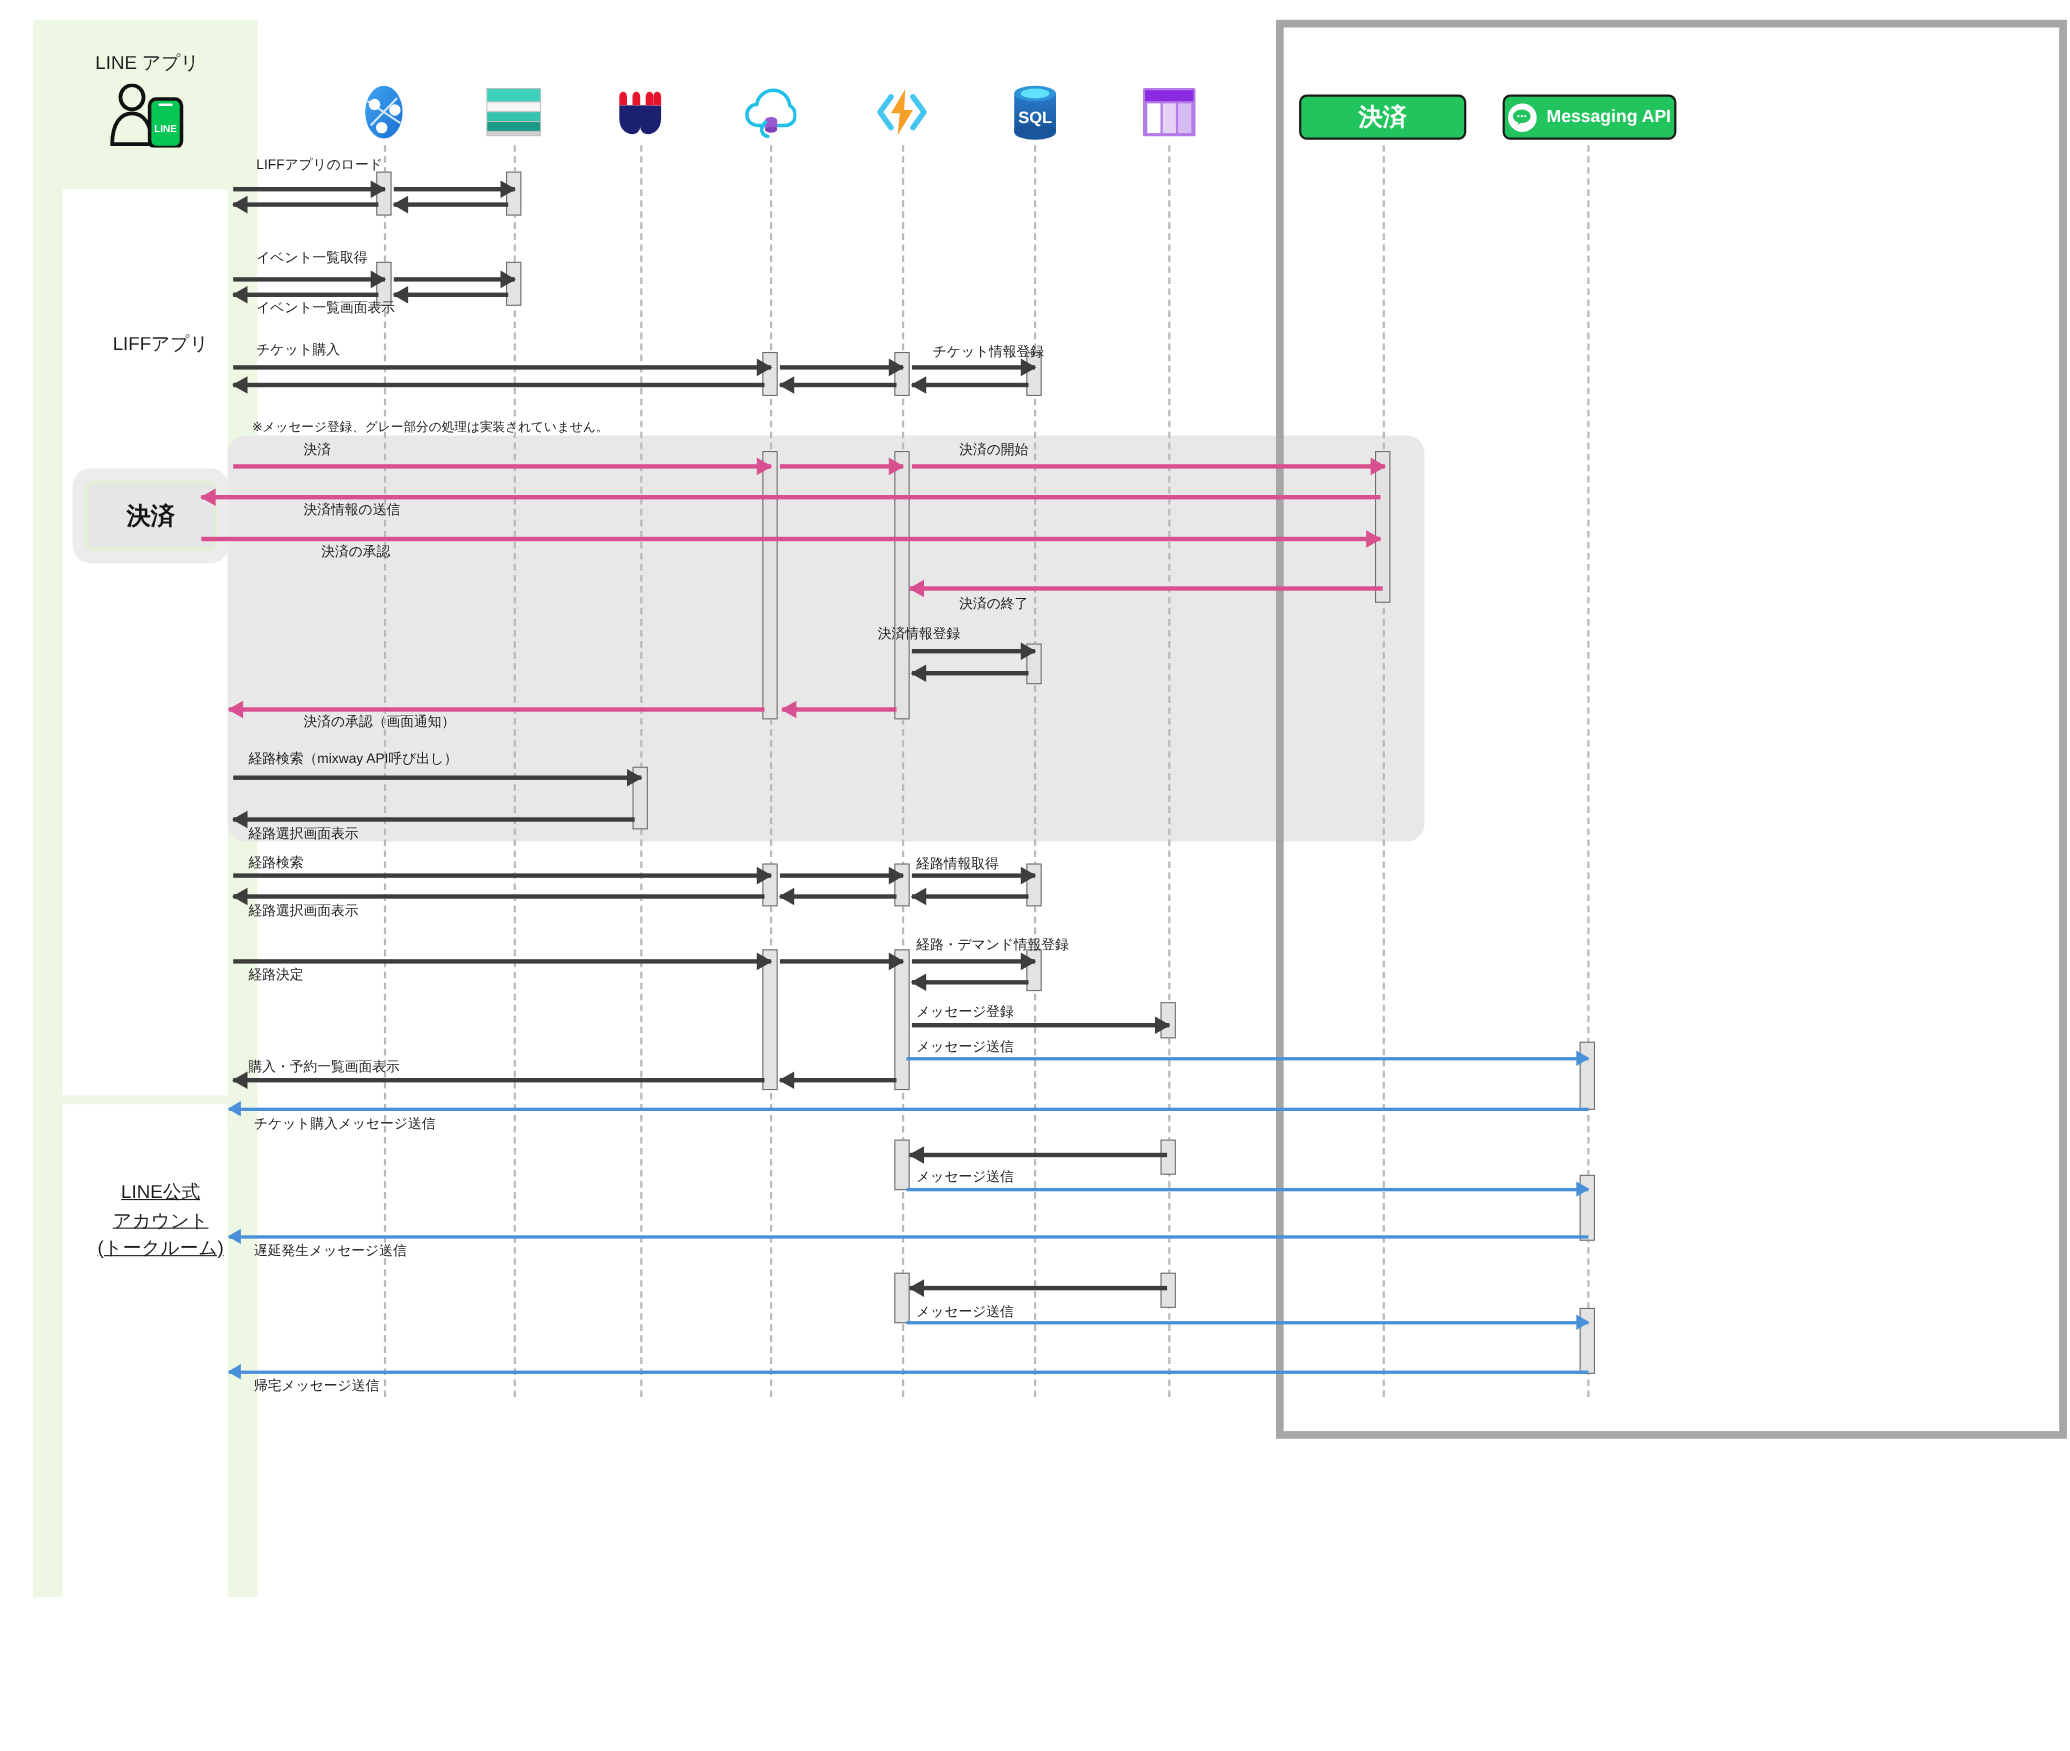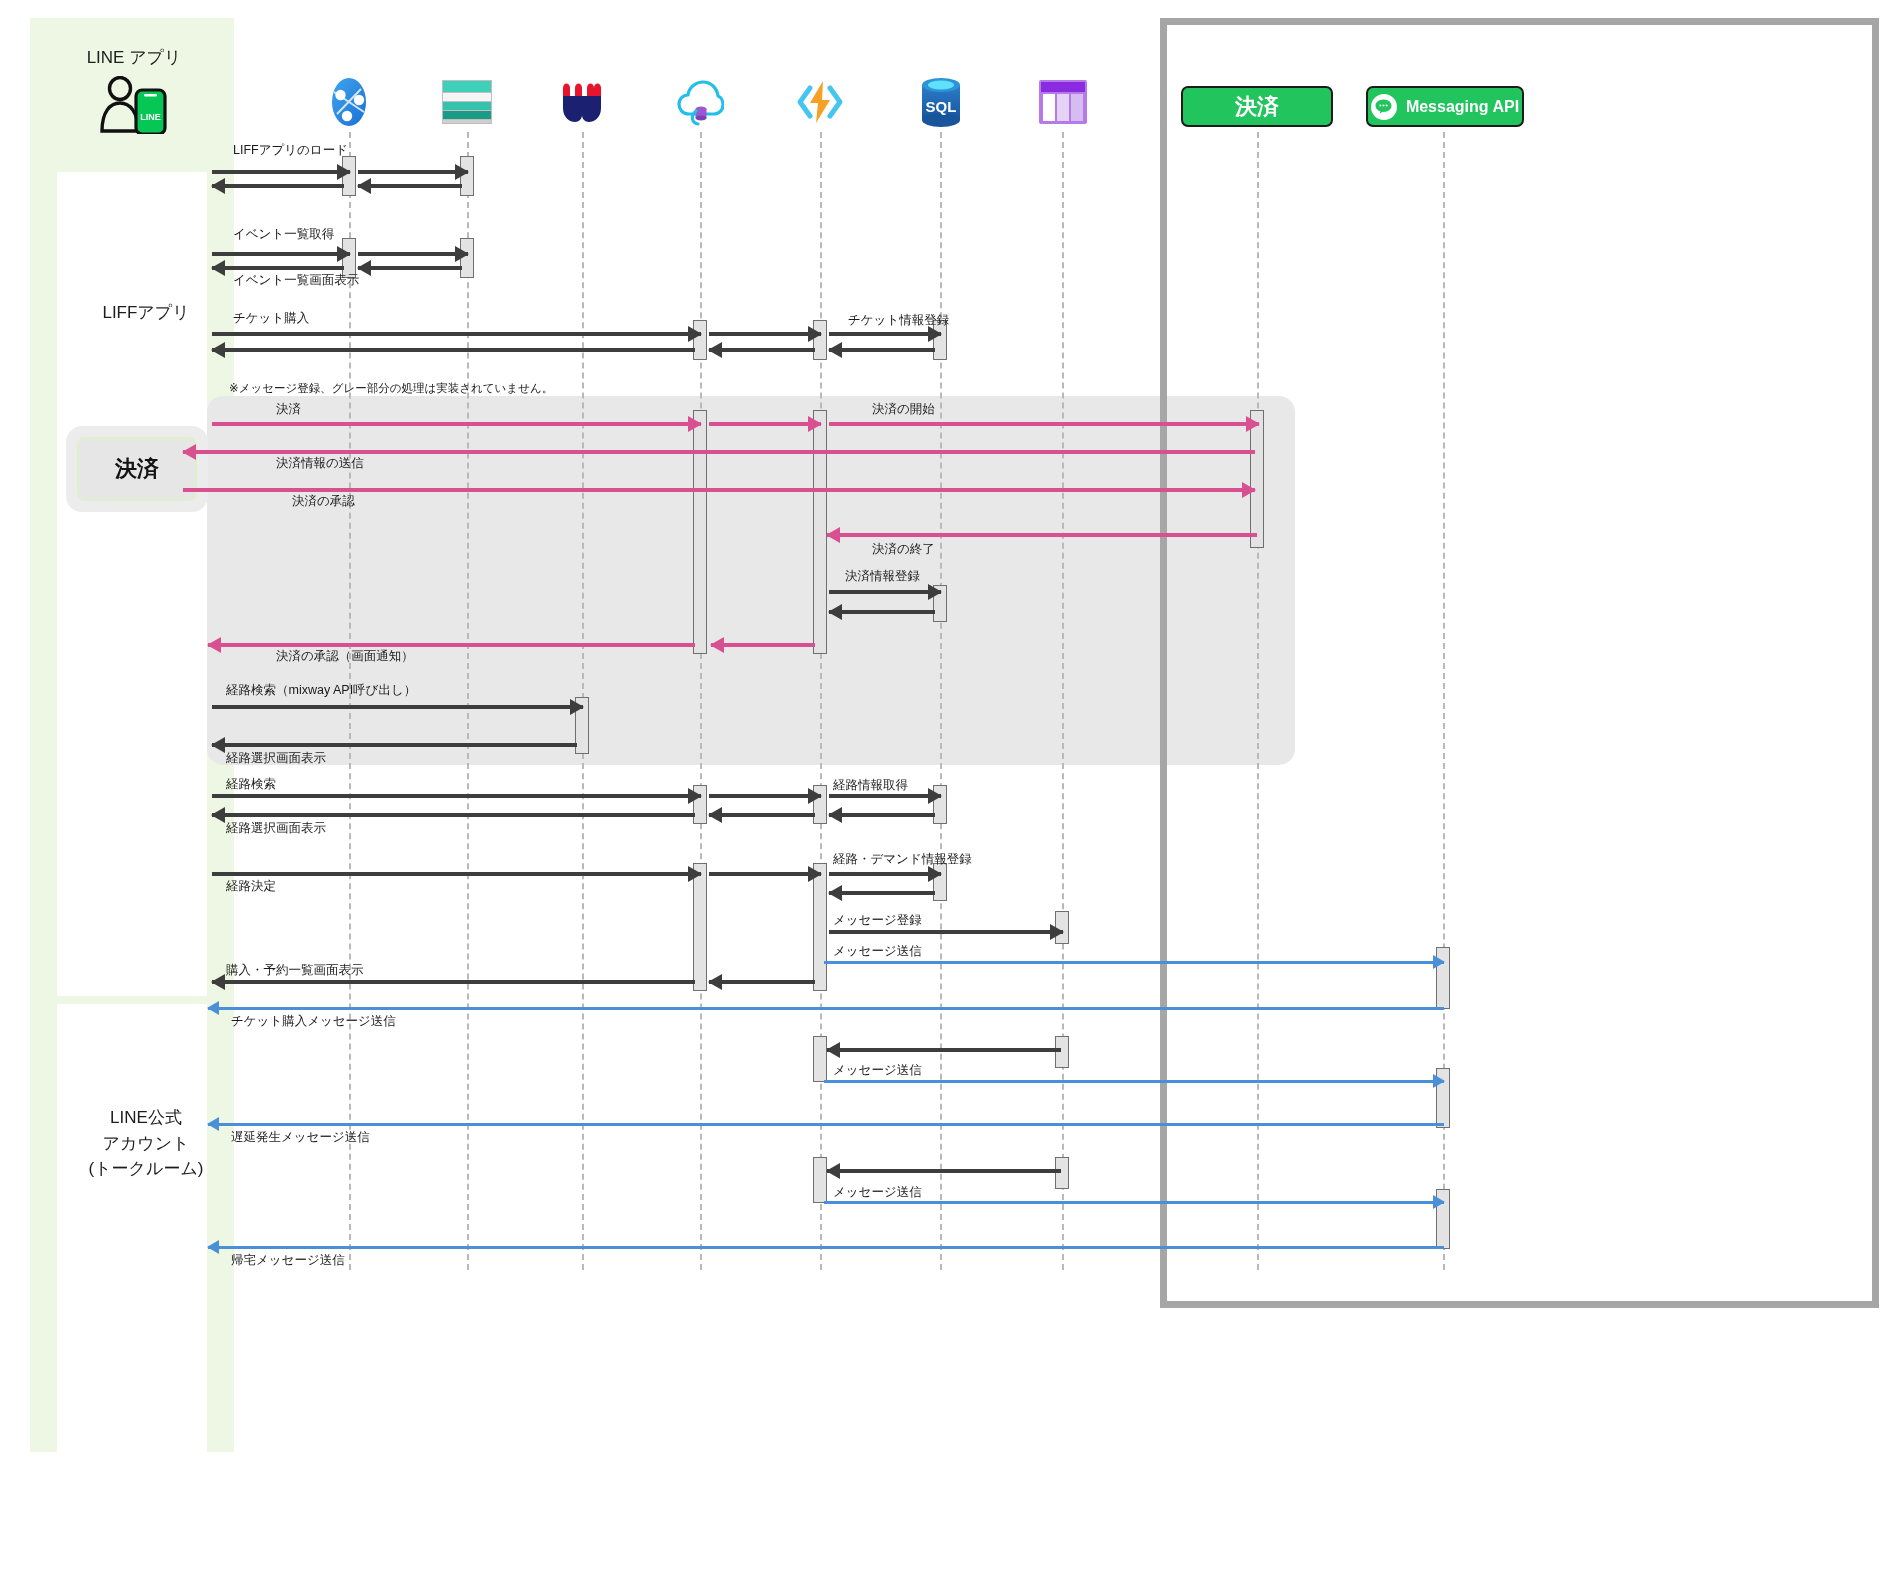--- a/index.html
+++ b/index.html
@@ -212,21 +212,21 @@
     <span>Messaging API</span>
   </div>
 
   <div class="role-label" style="left:57px;top:300px;width:178px;">LIFFアプリ</div>
 
   <div class="pay-box" style="left:66px;top:426px;width:142px;height:86px;">
     <div class="inner"></div>
     <span>決済</span>
   </div>
 
-  <div class="role-label" style="left:57px;top:1105px;width:178px;">
+  <div class="role-label" style="left:57px;top:1071px;width:178px;text-decoration:underline;">
     <div>LINE公式</div>
     <div>アカウント</div>
     <div>(トークルーム)</div>
   </div>
 
   <div class="note" style="left:229px;top:381px;">※メッセージ登録、グレー部分の処理は実装されていません。</div>
 
   <div class="act" style="left:342px;top:156px;width:14px;height:40px;"></div>
   <div class="act" style="left:460px;top:156px;width:14px;height:40px;"></div>
 
@@ -351,21 +351,21 @@
       <div class="head"></div>
     </div>
   <div class="msg" style="left:292px;top:493px;">決済の承認</div>
 
   <div class="arrow pink left" style="left:827px;top:535px;width:430px;">
       <div class="shaft"></div>
       <div class="head"></div>
     </div>
   <div class="msg" style="left:872px;top:541px;">決済の終了</div>
 
-  <div class="msg" style="left:845px;top:568px;">決済情報登録</div>
+  <div class="msg" style="left:798px;top:568px;">決済情報登録</div>
   <div class="arrow dark right" style="left:829px;top:592px;width:112px;">
       <div class="shaft"></div>
       <div class="head"></div>
     </div>
   <div class="arrow dark left" style="left:829px;top:612px;width:106px;">
       <div class="shaft"></div>
       <div class="head"></div>
     </div>
 
   <div class="arrow pink left" style="left:711px;top:645px;width:104px;">

